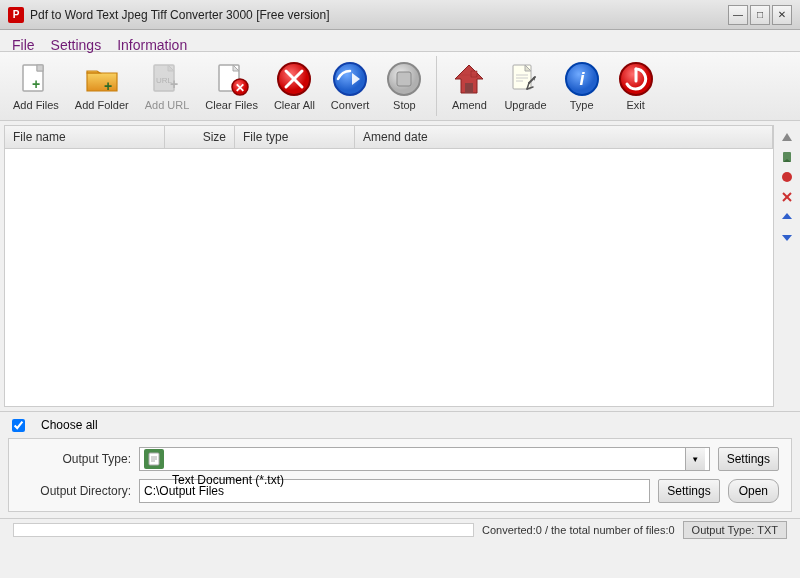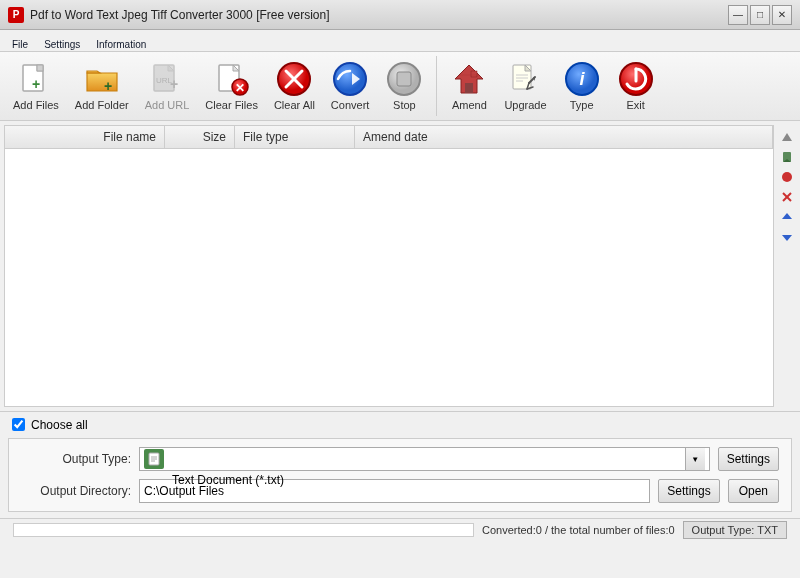--- a/index.html
+++ b/index.html
@@ -66,22 +66,22 @@
       background: #f0f0f0;
       height: 22px;
       display: flex;
       align-items: center;
       padding: 0 4px;
       border-bottom: 1px solid #ccc;
     }
     .menu-item {
       padding: 2px 8px;
       cursor: pointer;
-      font-size: 10px;
-      color: #0f172a;
+      font-size: 14px;
+      color: #701a75;
       border-radius: 2px;
       margin-top: 8px;
     }
 
     
     .toolbar {
       background: linear-gradient(to bottom, #f8f8f8, #e8e8e8);
       border-bottom: 1px solid #ccc;
       display: flex;
       align-items: center;
@@ -141,21 +141,21 @@
       background: linear-gradient(to bottom, #f5f5f5, #e5e5e5);
       border-bottom: 1px solid #ccc;
     }
     .file-table-header-cell {
       padding: 4px 8px;
       border-right: 1px solid #ccc;
       font-size: 12px;
       color: #333;
       font-weight: normal;
     }
-    .col-filename { width: 160px; text-align: right; }
+    .col-filename { width: 160px; }
     .col-path { width: 230px; }
     .col-size { width: 70px; text-align: right; }
     .col-filetype { width: 120px; }
     .col-amend { flex: 1; }
 
     .file-table-body {
       flex: 1;
       overflow-y: auto;
       background: white;
     }
@@ -171,21 +171,22 @@
 
     
     .bottom-panel {
       background: #f0f0f0;
       border-top: 1px solid #ccc;
     }
 
     .choose-all-row {
       padding: 6px 12px;
       display: flex;
-      gap: 6px;
+      align-items: center;
+      gap: 16px;
     }
 
     .settings-panel {
       background: #f8f8f8;
       border: 1px solid #ccc;
       margin: 0 8px 6px 8px;
       padding: 8px 12px;
       display: flex;
       flex-direction: column;
       gap: 8px;
@@ -254,21 +255,21 @@
       padding: 0 4px;
       font-size: 12px;
     }
     .open-btn {
       height: 24px;
       padding: 0 10px;
       border: 1px solid #aaa;
       background: linear-gradient(to bottom, #f5f5f5, #ddd);
       cursor: pointer;
       font-size: 12px;
-      border-radius: 2px;
+      border-radius: 9px;
     }
 
     
     .status-bar {
       background: #f0f0f0;
       border-top: 1px solid #ccc;
       height: 22px;
       display: flex;
       align-items: center;
       justify-content: space-between;

